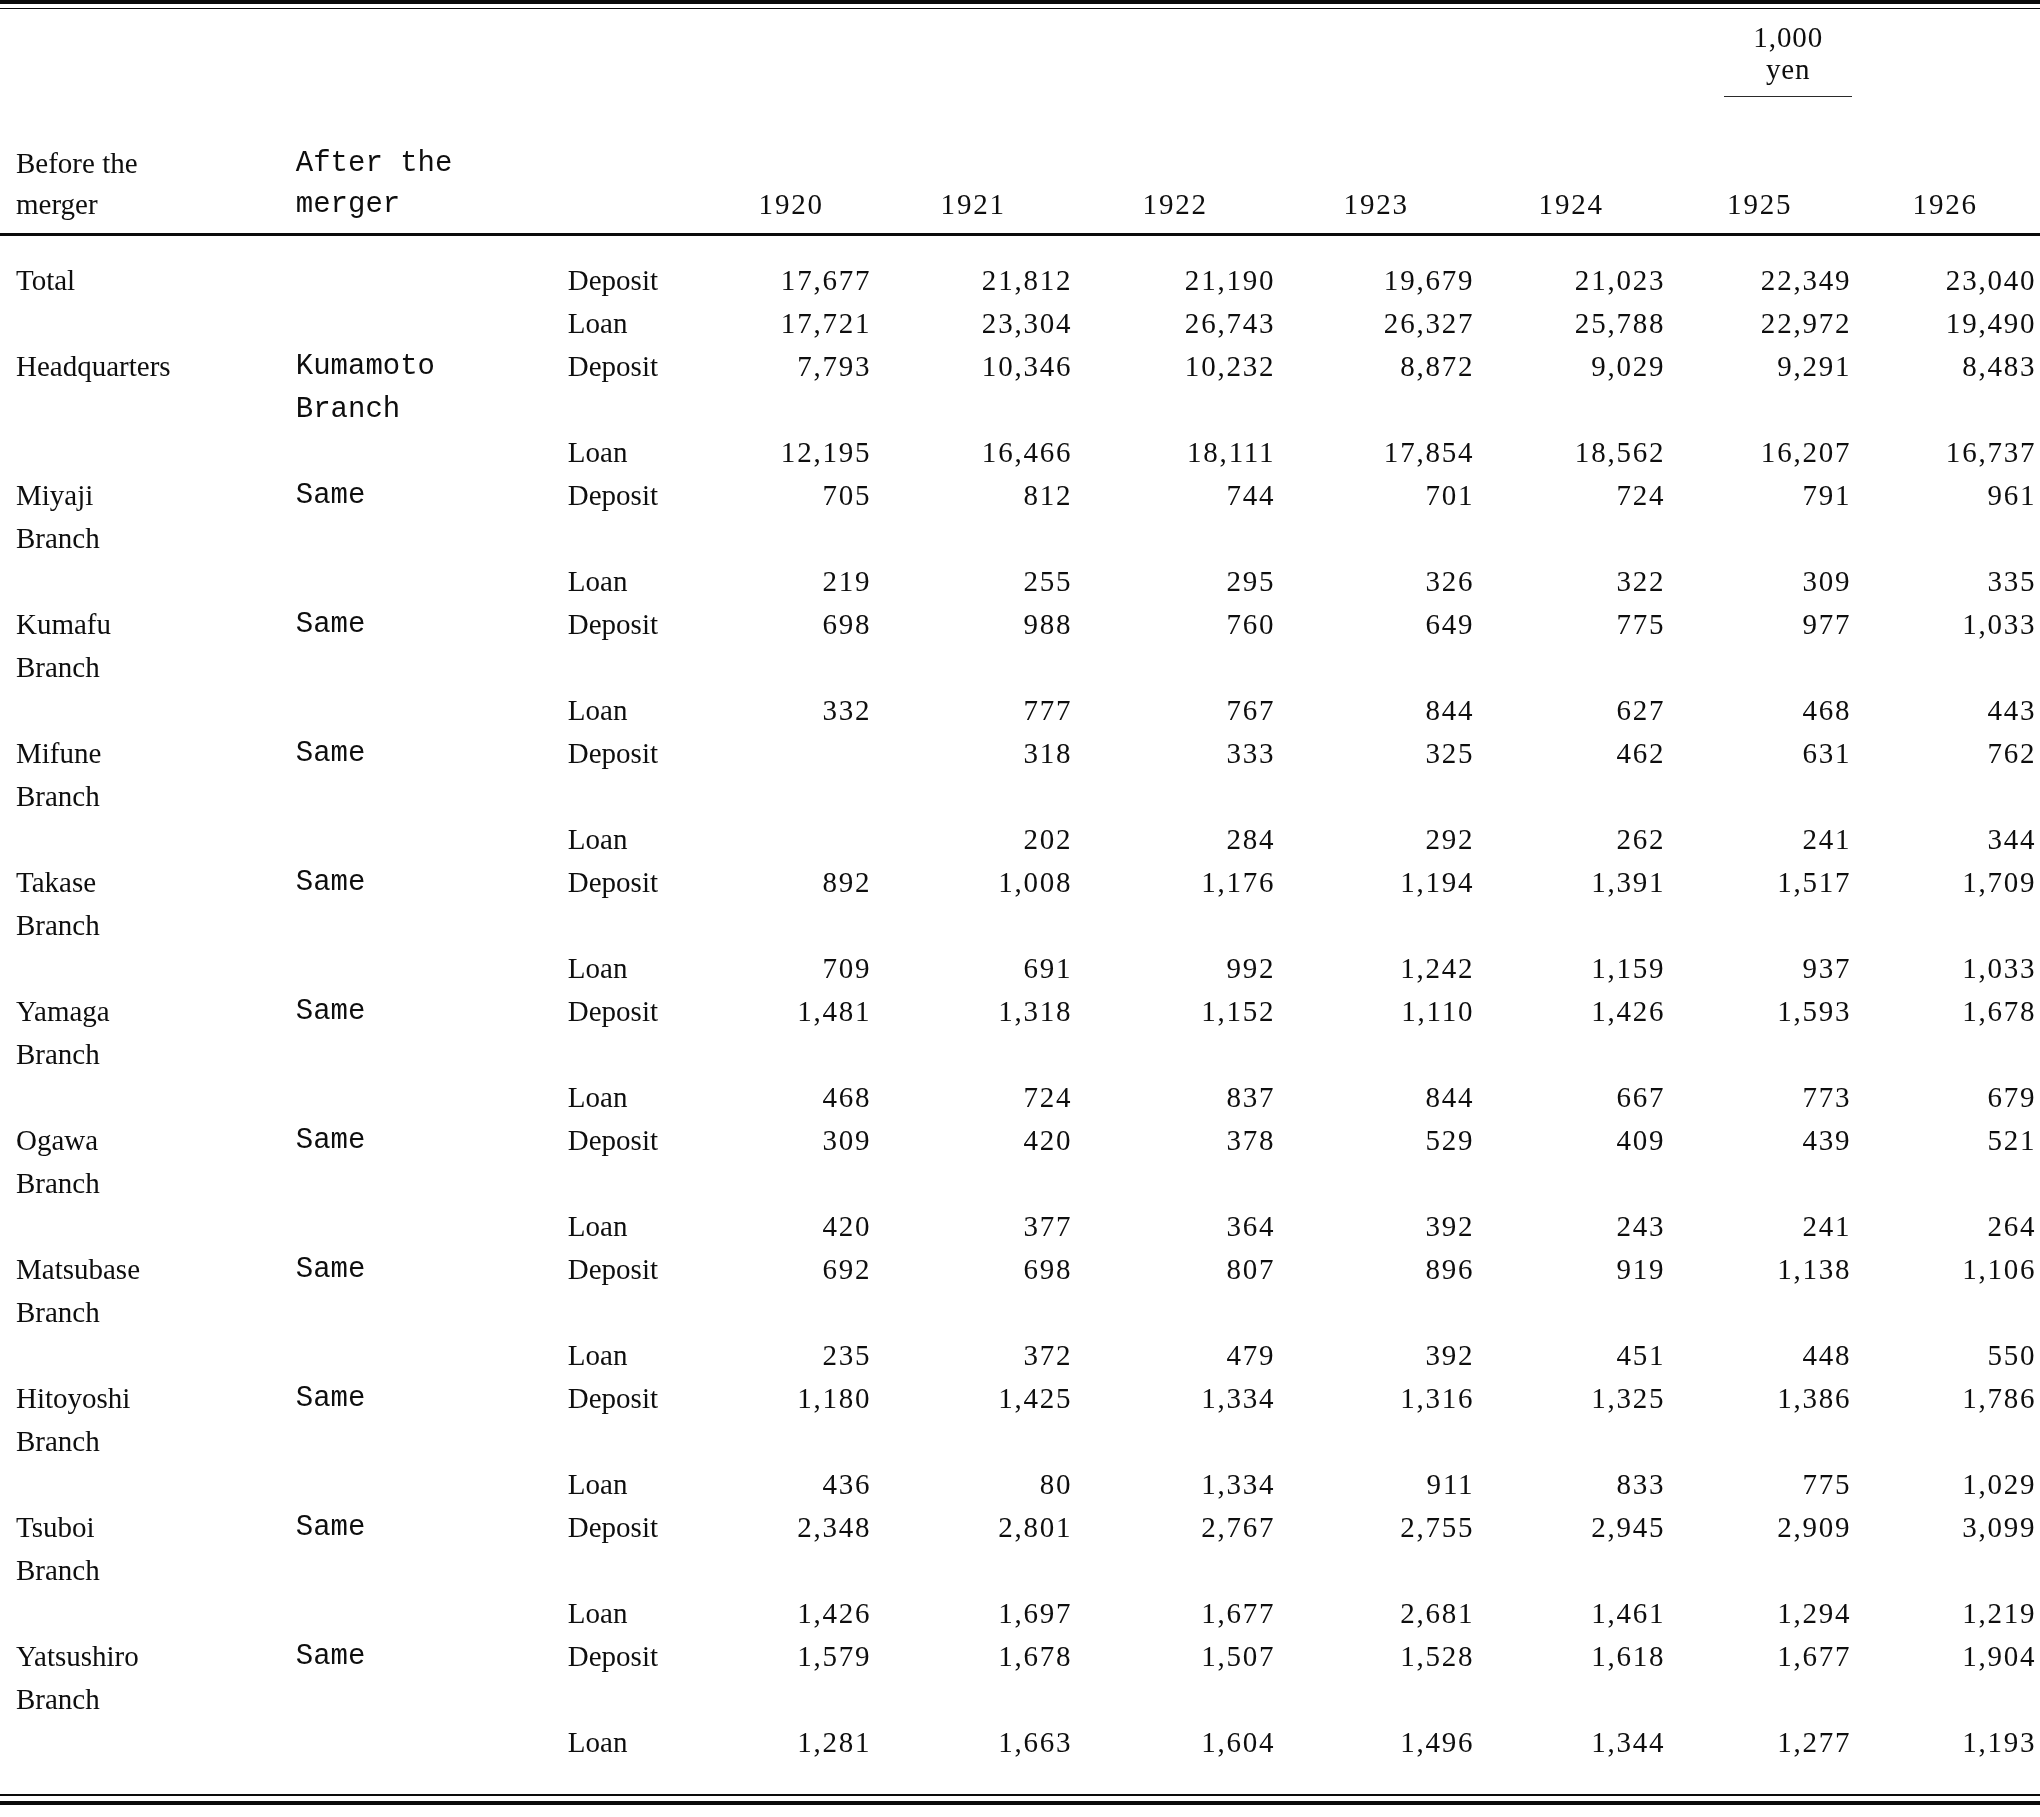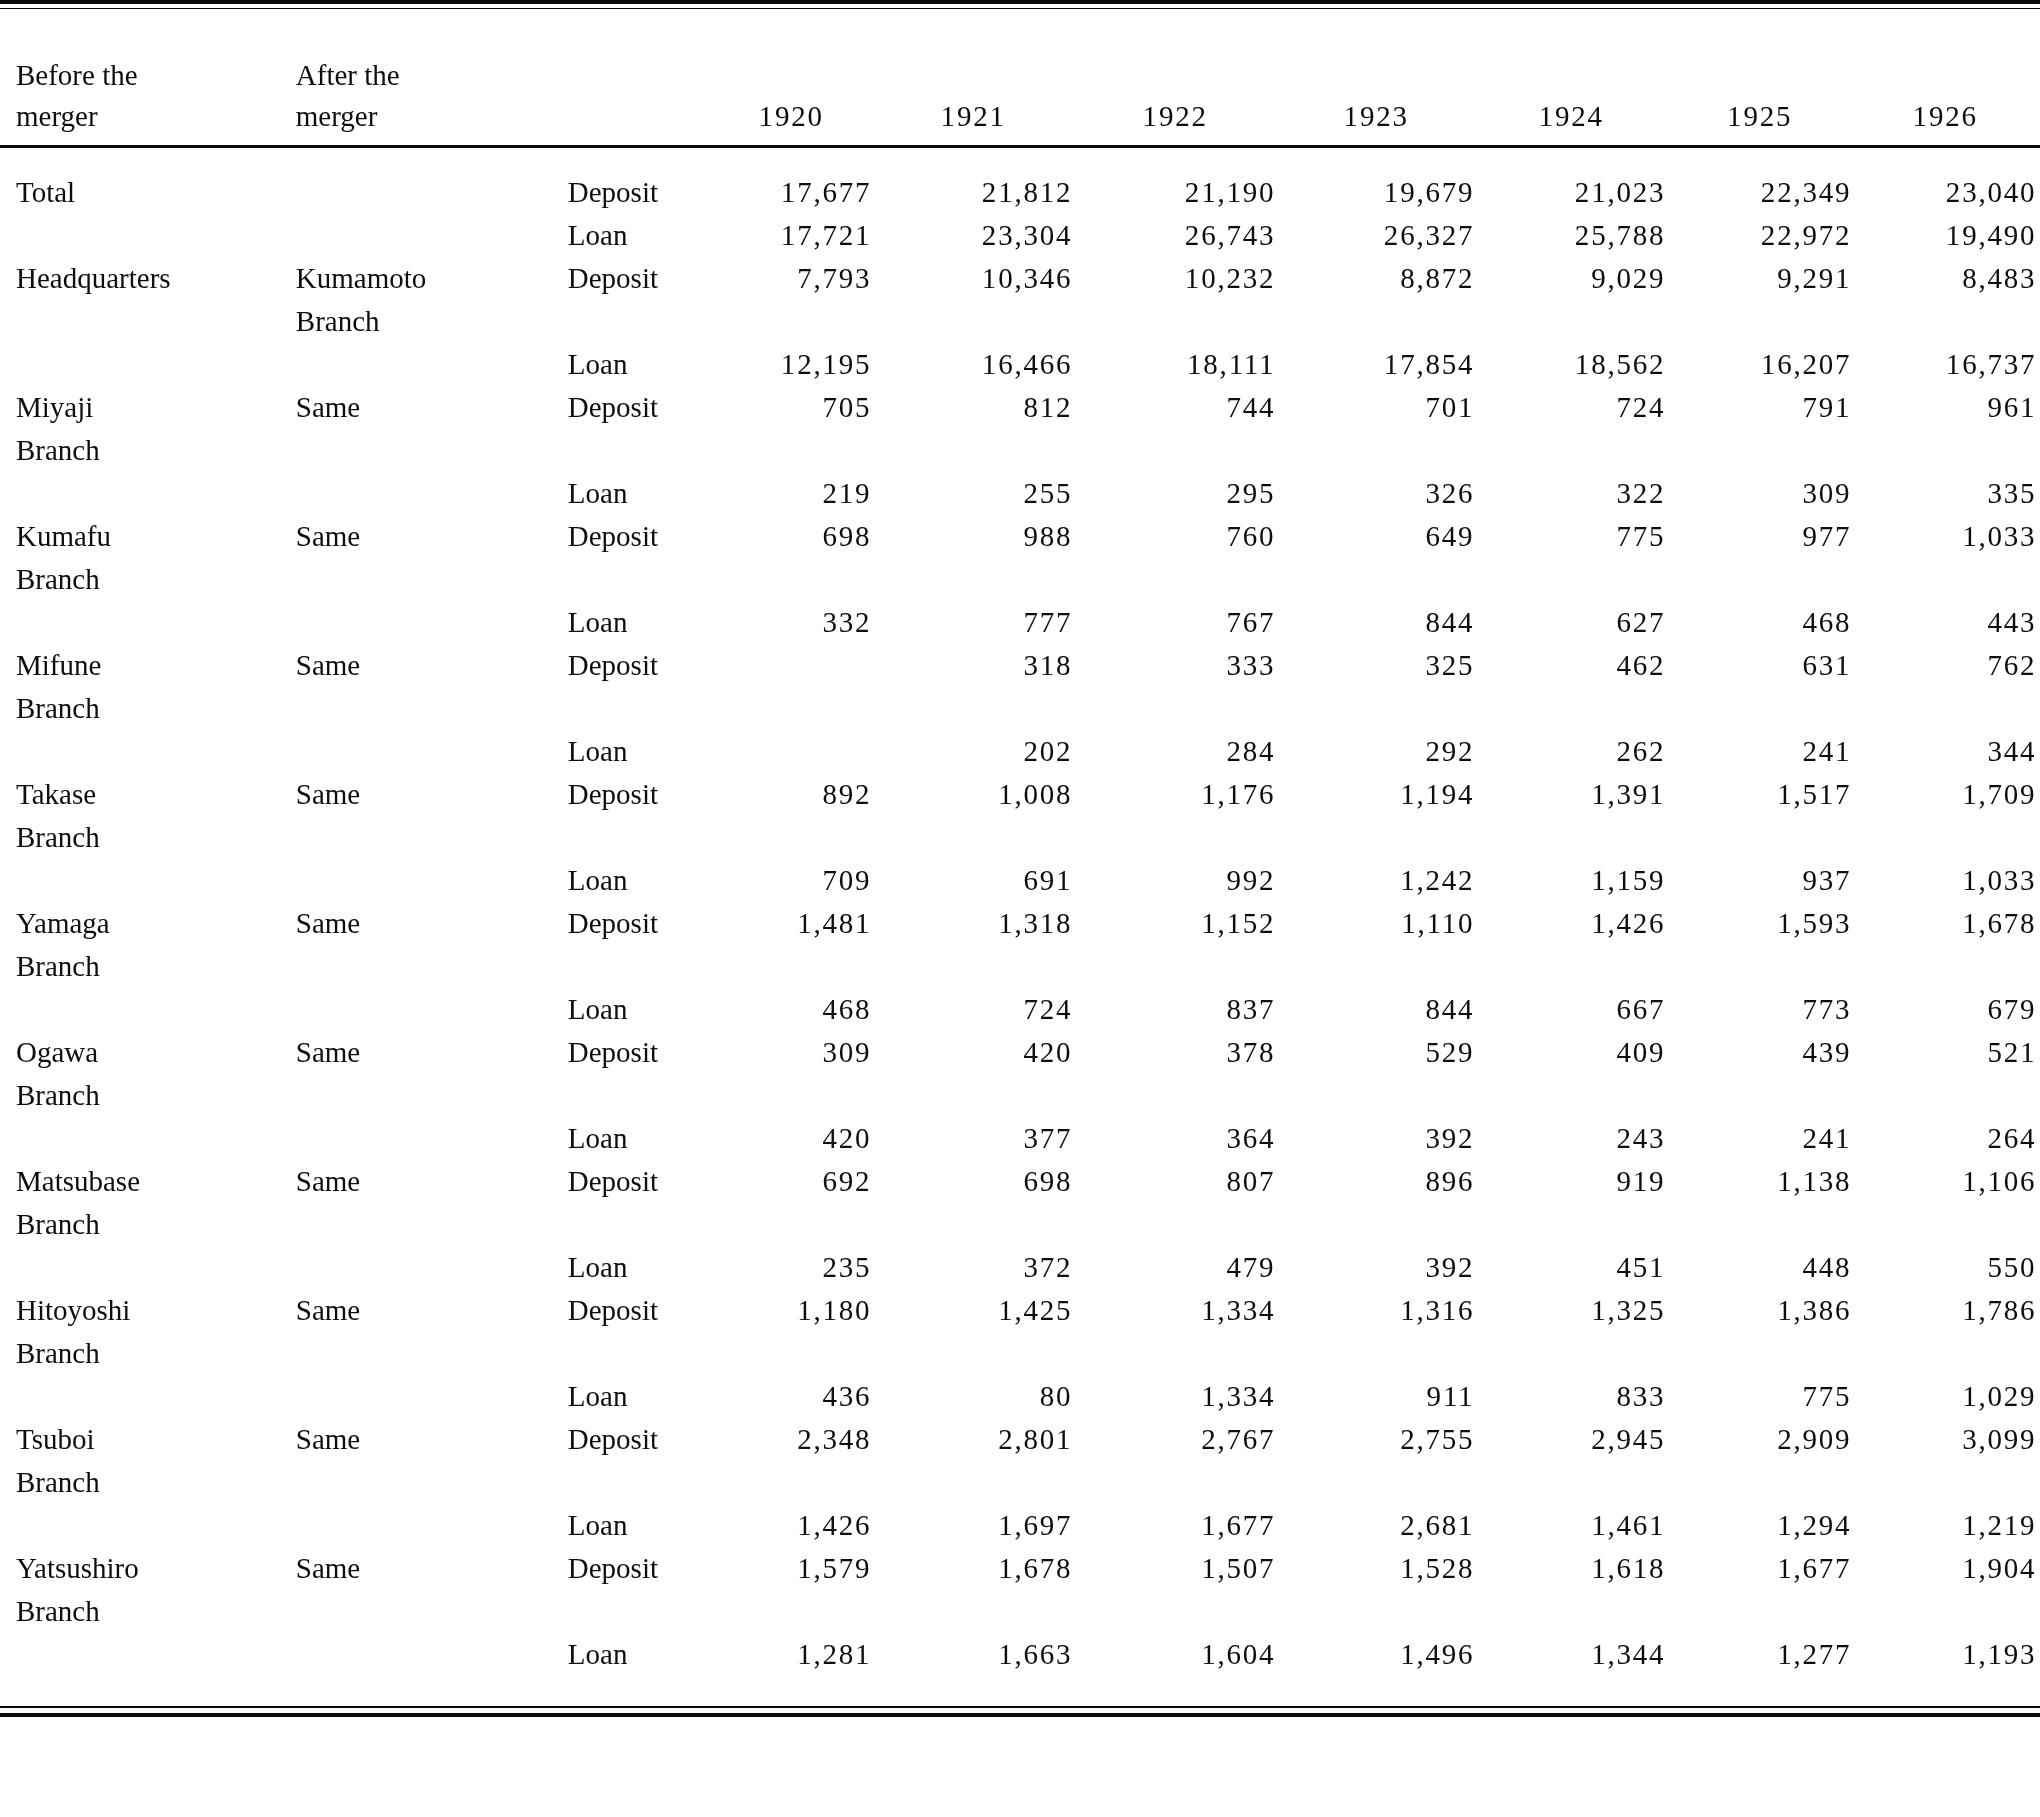--- a/index.html
+++ b/index.html
@@ -17,21 +17,21 @@
     display: grid;
     grid-template-columns: 294px 272px 145px 163px 201px 203px 199px 191px 186px 185px;
   }
   .cell {
     line-height: 43px;
     white-space: nowrap;
     overflow: visible;
   }
   .row { display: contents; }
   .c-before { padding-left: 16px; }
-  .c-after  { padding-left: 1.8px; }
+  .c-after  { padding-left: 1.8px; font-family: Liberation Mono, monospace; }
   .c-type   { padding-left: 1.8px; }
   .c-num    { text-align: right; padding-right: 2.6px; letter-spacing: 1.8px; }
 
   
   .rule-top    { height: 3.5px; border-top: 4.4px solid #0a0a0a; border-bottom: 1.8px solid #0a0a0a; }
   .rule-bottom { height: 4.4px; border-top: 2.6px solid #0a0a0a; border-bottom: 4.4px solid #0a0a0a; margin-top: 30px; }
   .rule-header { height: 0; border-top: 3.5px solid #0a0a0a; margin-top: 8.8px; }
 
   
   .unit-row { height: 88px; }
@@ -54,20 +54,26 @@
   
   .body-grid { margin-top: 23px; }
 </style>
 </head>
 <body>
 
 <div class="page">
 
   <div class="rule-top"></div>
 
+  <div class="grid unit-row">
+    <div class="unit-stack">
+      <div>1,000</div>
+      <div>yen</div>
+    </div>
+  </div>
 
   <div class="grid hdr-grid">
     <div class="cell c-before">Before the</div>
     <div class="cell c-after">After the</div>
     <div class="cell"></div>
     <div class="cell"></div>
     <div class="cell"></div>
     <div class="cell"></div>
     <div class="cell"></div>
     <div class="cell"></div>

